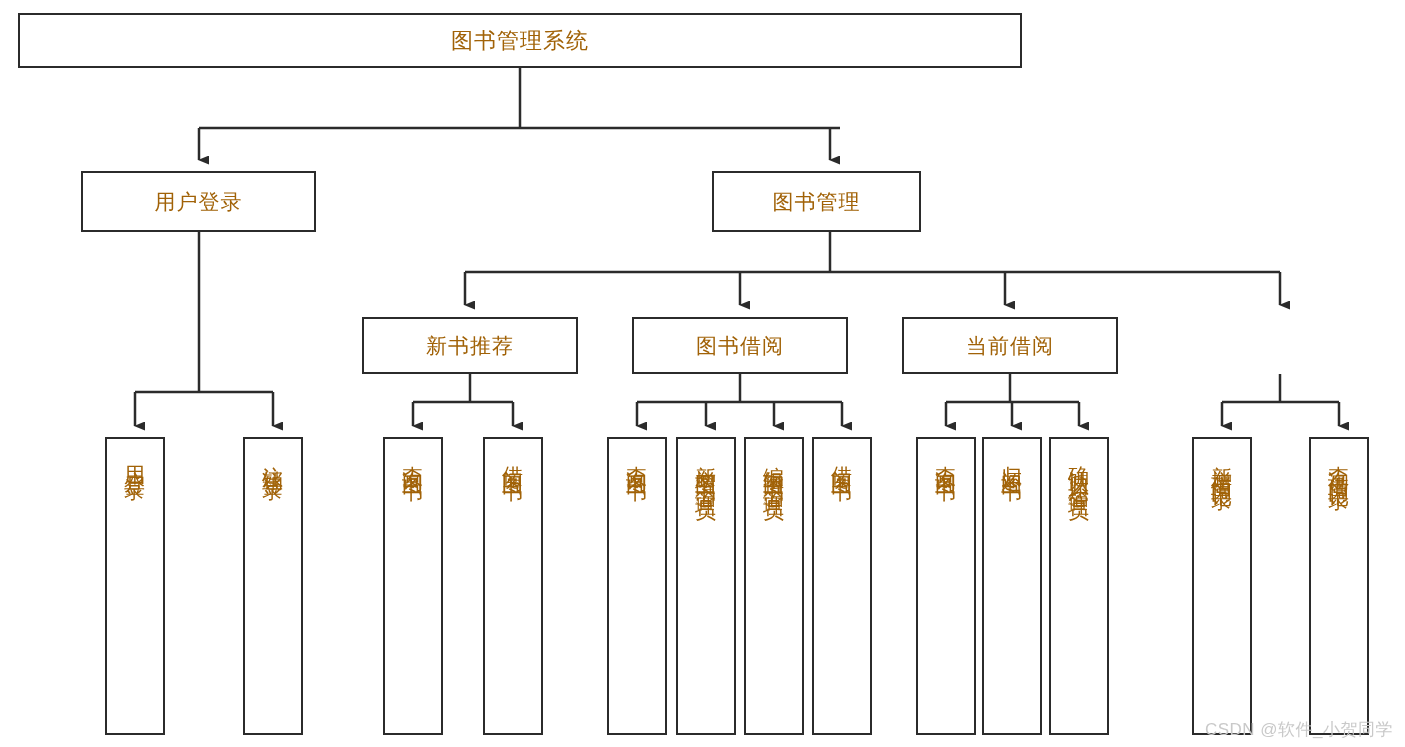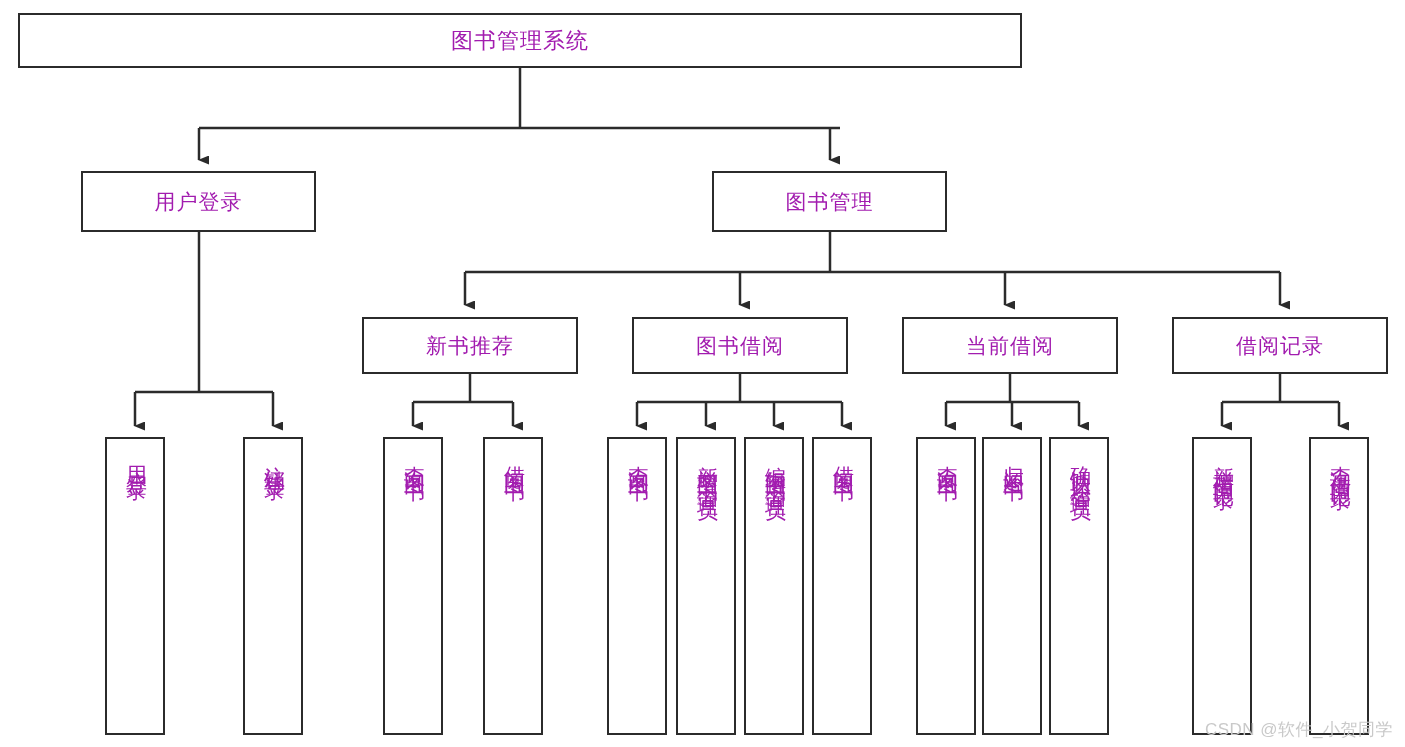--- a/index.html
+++ b/index.html
@@ -19,22 +19,21 @@
     pointer-events:none;
   }
   .node{
     position:absolute;
     box-sizing:border-box;
     background:#ffffff;
     border:2.5px solid #2b2b2b;
     display:flex;
     align-items:center;
     justify-content:center;
-    color:#a21caf;
-    font-family:Liberation Mono, monospace;
+    color:#a16207;
   }
   .node.level1{ font-size:22px; }
   .node.level2{ font-size:21px; }
   .node.level3{ font-size:21px; }
   .node.leaf{
     font-size:21px;
     padding:10px 0;
     align-items:flex-start;
     justify-content:center;
   }
@@ -116,35 +115,32 @@
     </g>
   </svg>
 
   <div class="node level1" style="left:18px;top:13px;width:1004px;height:55px;">
     <span class="hlabel">图书管理系统</span>
   </div>
 
   <div class="node level2" style="left:81px;top:171px;width:235px;height:61px;">
     <span class="hlabel">用户登录</span>
   </div>
-  <div class="node level2" style="left:712px;top:171px;width:235px;height:61px;">
+  <div class="node level2" style="left:712px;top:171px;width:209px;height:61px;">
     <span class="hlabel">图书管理</span>
   </div>
 
   <div class="node level3" style="left:362px;top:317px;width:216px;height:57px;align-items:center;">
     <span class="hlabel">新书推荐</span>
   </div>
   <div class="node level3" style="left:902px;top:317px;width:216px;height:57px;">
     <span class="hlabel">当前借阅</span>
   </div>
   <div class="node level3" style="left:632px;top:317px;width:216px;height:57px;">
     <span class="hlabel">图书借阅</span>
-  </div>
-  <div class="node level3" style="left:1172px;top:317px;width:216px;height:57px;">
-    <span class="hlabel">借阅记录</span>
   </div>
 
   <div class="node leaf" style="left:105px;top:437px;width:60px;height:298px;">
     <span class="vlabel">用户登录</span>
   </div>
   <div class="node leaf" style="left:243px;top:437px;width:60px;height:298px;">
     <span class="vlabel">注销登录</span>
   </div>
 
   <div class="node leaf" style="left:383px;top:437px;width:60px;height:298px;">

